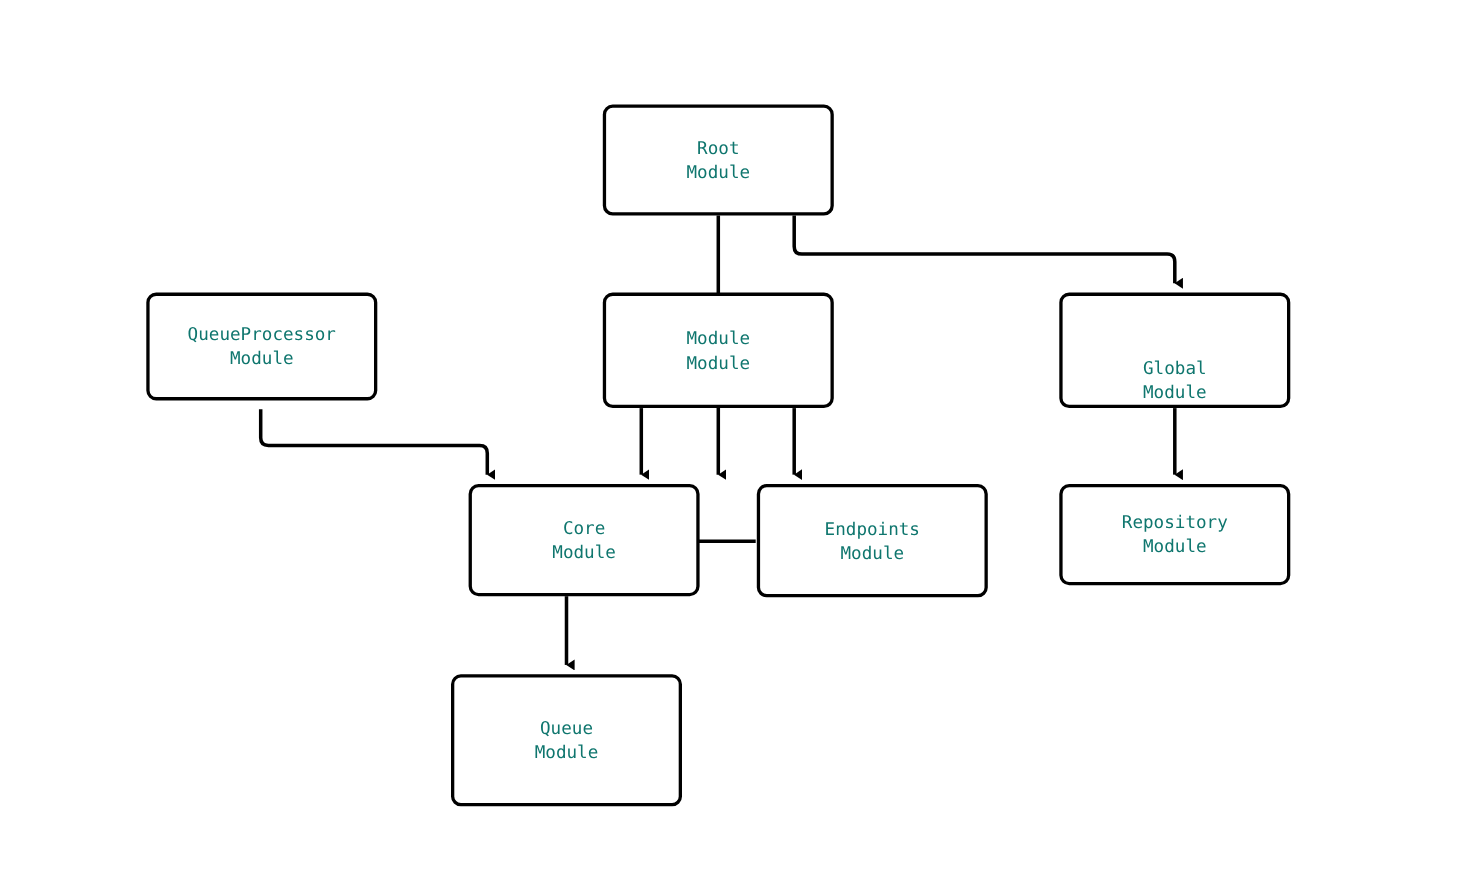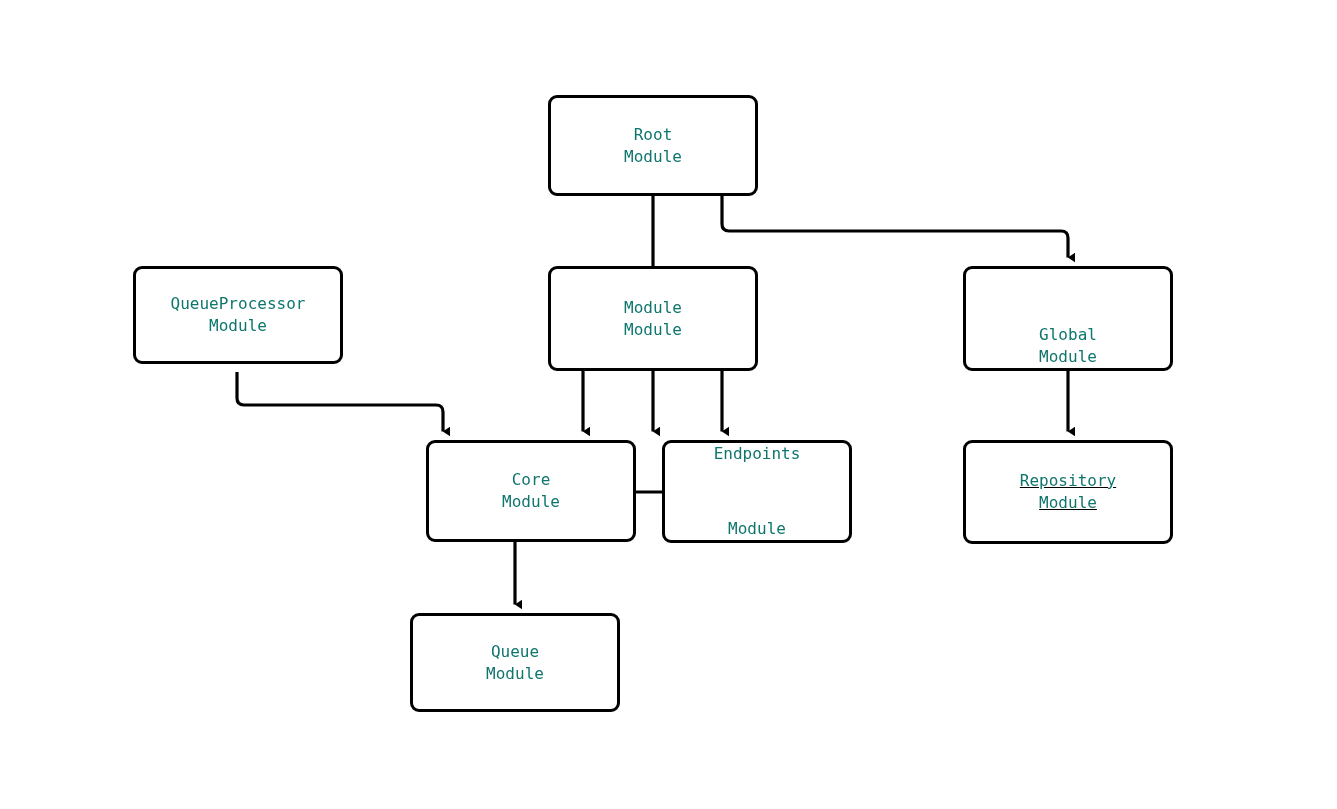--- a/index.html
+++ b/index.html
@@ -102,28 +102,28 @@
   <div class="node" style="left: 963px; top: 266px; width: 210px; height: 105px; background: rgb(255, 255, 255); border-color: rgb(0, 0, 0); justify-content: flex-end;">
     <div class="node-label">Global</div>
     <div class="node-label">Module</div>
   </div>
 
   <div class="node" style="left: 426px; top: 440px; width: 210px; height: 102px; background: rgb(255, 255, 255); border-color: rgb(0, 0, 0);">
     <div class="node-label">Core</div>
     <div class="node-label">Module</div>
   </div>
 
-  <div class="node" style="left: 662px; top: 440px; width: 190px; height: 103px; background: rgb(255, 255, 255); border-color: rgb(0, 0, 0); justify-content: space-between;">
+  <div class="node" style="left: 688px; top: 440px; width: 210px; height: 103px; background: rgb(255, 255, 255); border-color: rgb(0, 0, 0);">
     <div class="node-label">Endpoints</div>
     <div class="node-label">Module</div>
   </div>
 
-  <div class="node" style="left: 963px; top: 440px; width: 210px; height: 104px; background: rgb(255, 255, 255); border-color: rgb(0, 0, 0); text-decoration: underline;">
+  <div class="node" style="left: 963px; top: 440px; width: 210px; height: 92px; background: rgb(255, 255, 255); border-color: rgb(0, 0, 0);">
     <div class="node-label">Repository</div>
     <div class="node-label">Module</div>
   </div>
 
-  <div class="node" style="left: 410px; top: 613px; width: 210px; height: 99px; background: rgb(255, 255, 255); border-color: rgb(0, 0, 0);">
+  <div class="node" style="left: 410px; top: 613px; width: 210px; height: 120px; background: rgb(255, 255, 255); border-color: rgb(0, 0, 0);">
     <div class="node-label">Queue</div>
     <div class="node-label">Module</div>
   </div>
 
 </div>
 
 </body></html>

